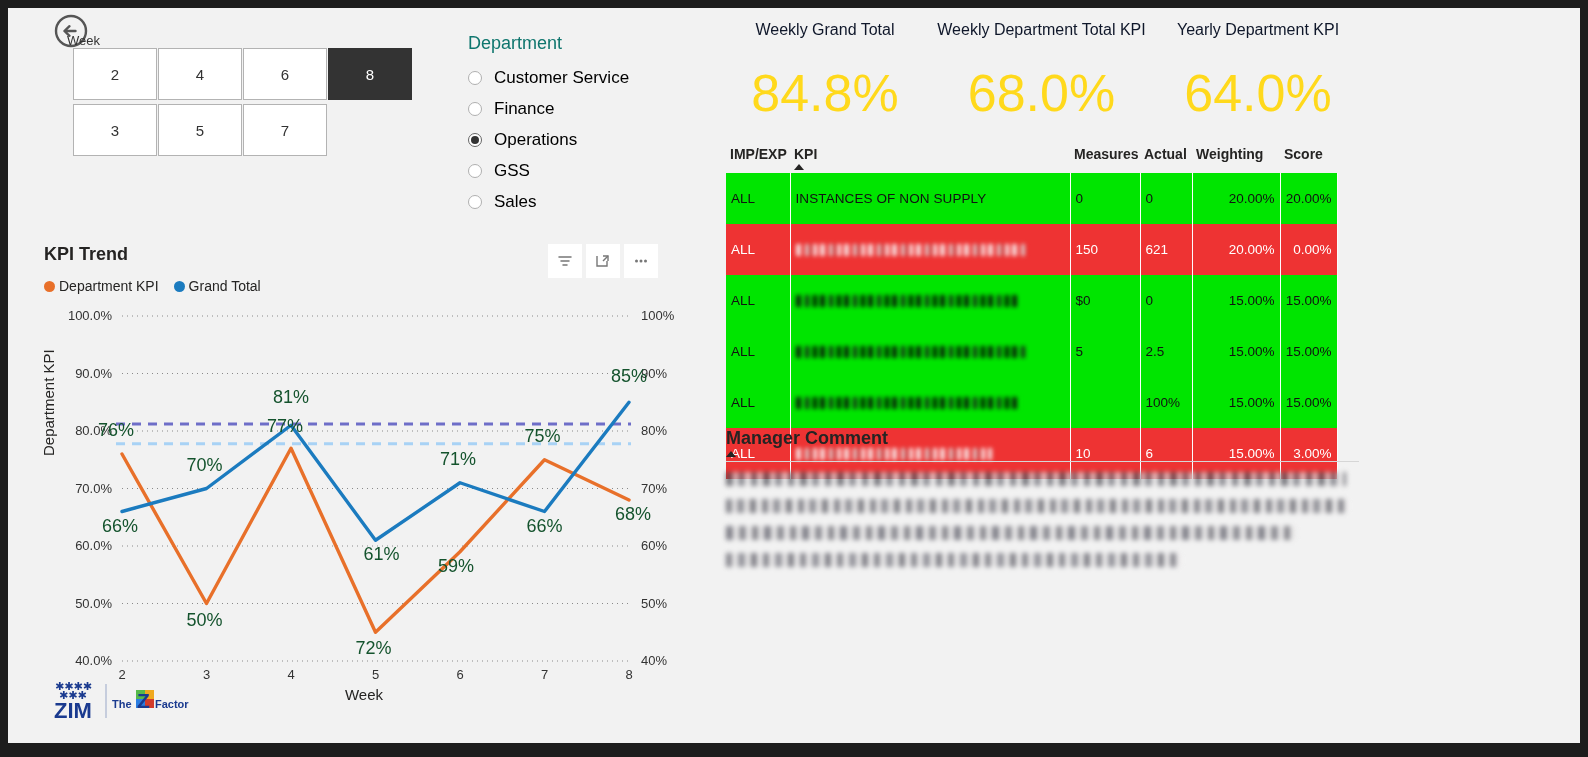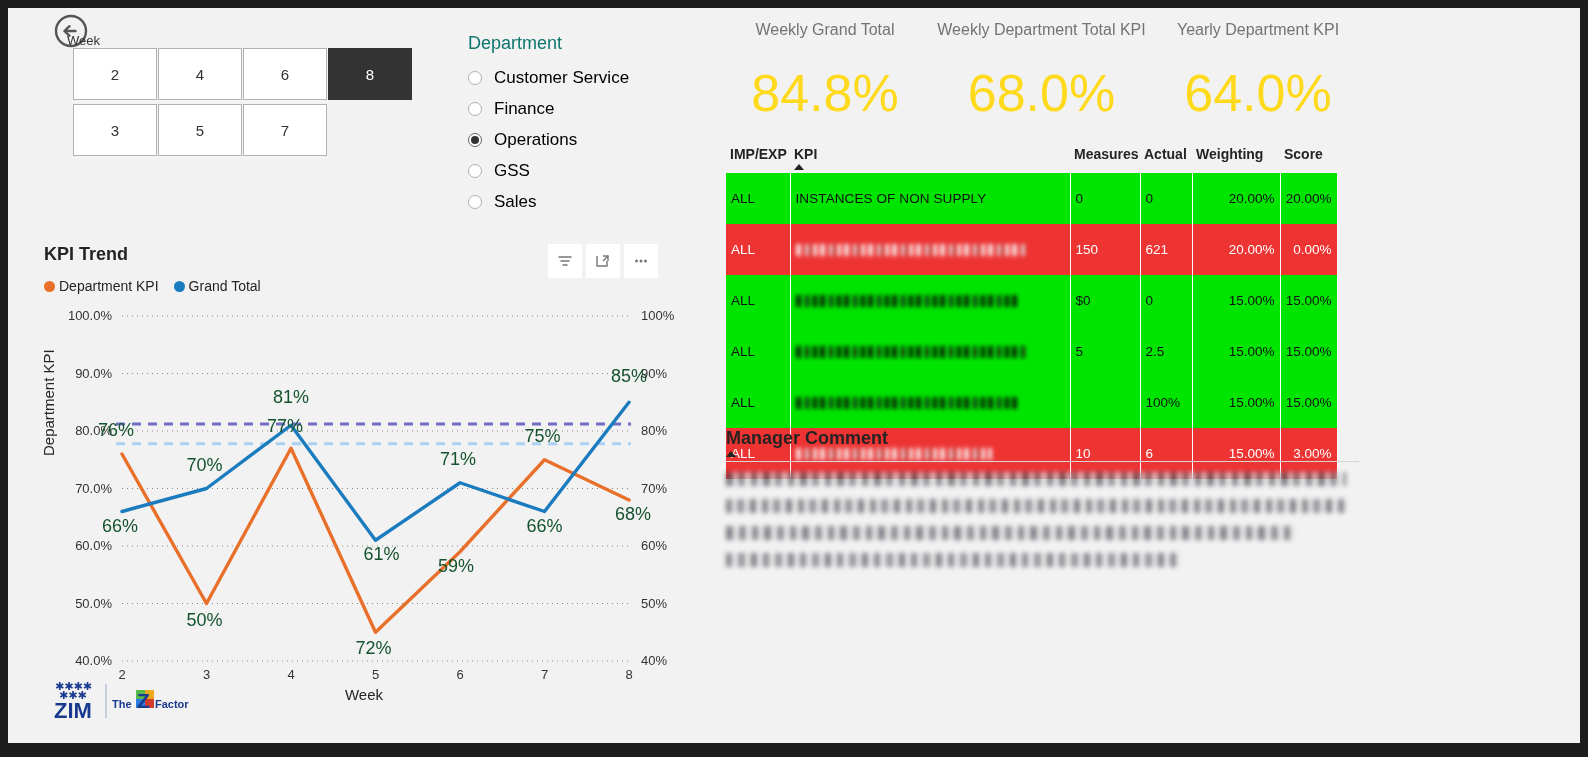--- a/index.html
+++ b/index.html
@@ -62,21 +62,21 @@
   .dept-item.checked .radio::after {
     content: ""; position: absolute;
     left: 2px; top: 2px; width: 8px; height: 8px;
     border-radius: 50%; background: #333;
   }
   .dept-name { font-size: 17px; color: #000000; }
 
   
   .kpi-card { position: absolute; text-align: center; }
   .kpi-card .kpi-title {
-    font-size: 16px; color: #737373; font-weight: 400;
+    font-size: 16px; color: #0f172a; font-weight: 400;
     white-space: nowrap;
   }
   .kpi-card .kpi-value {
     font-size: 52px; color: #ffd91c; font-weight: 400;
     line-height: 1; margin-top: 28px; white-space: nowrap;
   }
   #kpi-1 { left: 722px; top: 13px; width: 190px; }
   #kpi-2 { left: 912px; top: 13px; width: 243px; }
   #kpi-3 { left: 1155px; top: 13px; width: 190px; }
 

